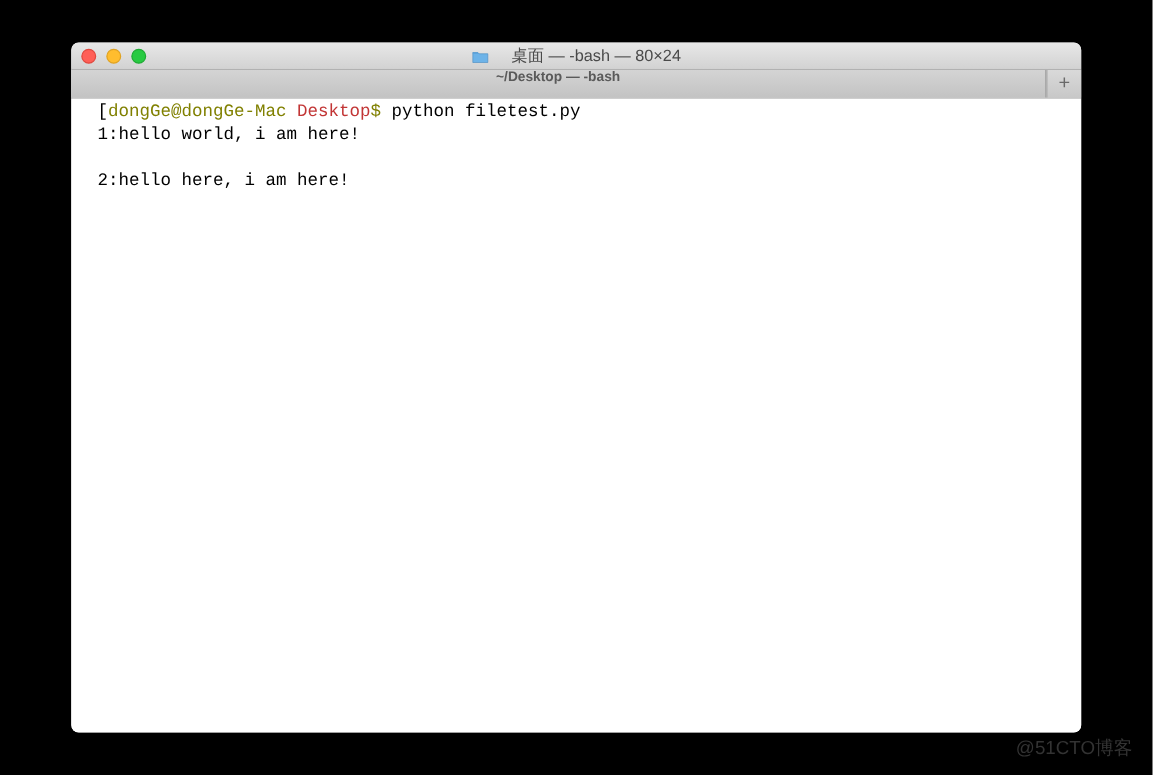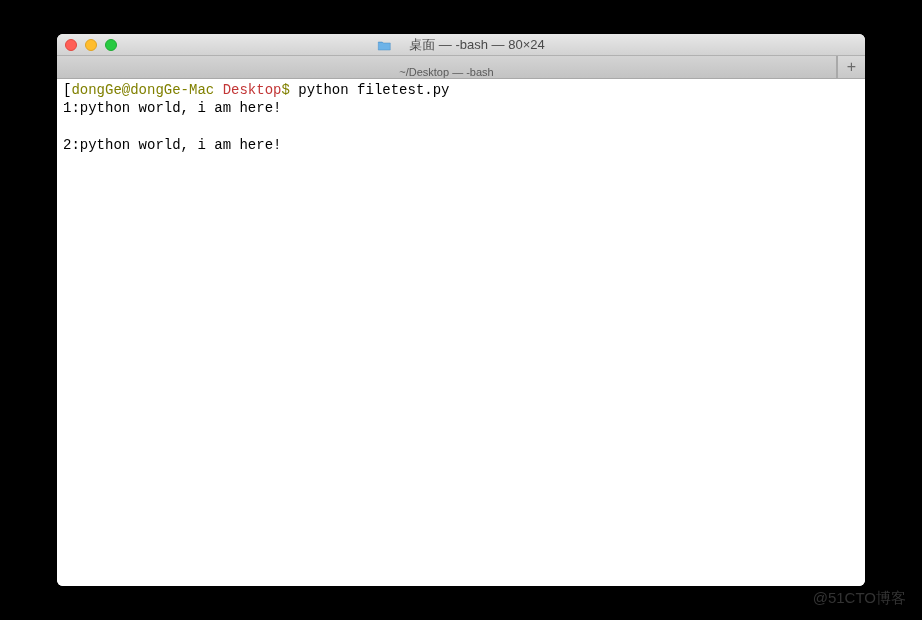--- a/index.html
+++ b/index.html
@@ -68,42 +68,43 @@
       height: 23px;
       background: linear-gradient(to bottom, #d9d9d9, #c8c8c8);
       border-bottom: 1px solid #a9a9a9;
       display: flex;
       align-items: stretch;
       position: relative;
     }
     .tab {
       flex: 1;
       display: flex;
-      align-items: flex-end;
+      align-items: flex-start;
       justify-content: center;
       font-size: 11px;
       color: #5a5a5a;
       background: linear-gradient(to bottom, #d4d4d4, #c3c3c3);
       border-right: 1px solid #a9a9a9;
+      font-weight: bold;
     }
     .tab-add {
       width: 28px;
       display: flex;
       align-items: center;
       justify-content: center;
       background: linear-gradient(to bottom, #d9d9d9, #c8c8c8);
       border-left: 1px solid #a9a9a9;
       color: #6a6a6a;
       font-size: 16px;
       font-weight: 300;
     }
     .terminal-body {
       flex: 1;
       background: #fff;
-      padding: 2px 6px;
+      padding: 2px 21px;
       font-family: "Menlo", "Monaco", "Courier New", monospace;
       font-size: 14px;
       line-height: 1.3;
       color: #000;
       position: relative;
     }
     .terminal-line {
       white-space: pre;
     }
     .prompt-user { color: #808000; }
@@ -150,20 +151,20 @@
   <div class="tabbar">
     <div class="tab">
       <span>~/Desktop — -bash</span>
     </div>
     <div class="tab-add">
       <span>+</span>
     </div>
   </div>
   <div class="terminal-body">
     <div class="terminal-line"><span class="bracket">[</span><span class="prompt-user">dongGe@dongGe-Mac</span> <span class="prompt-dir">Desktop</span><span class="prompt-dollar">$</span> <span>python filetest.py</span></div>
-    <div class="terminal-line">1:python world, i am here!</div>
+    <div class="terminal-line">1:hello world, i am here!</div>
     <div class="terminal-line"> </div>
-    <div class="terminal-line">2:python world, i am here!</div>
+    <div class="terminal-line">2:hello here, i am here!</div>
     <div class="terminal-line"> </div>
   </div>
 </div>
 
 <div class="watermark">@51CTO博客</div>
 
 </body></html>

